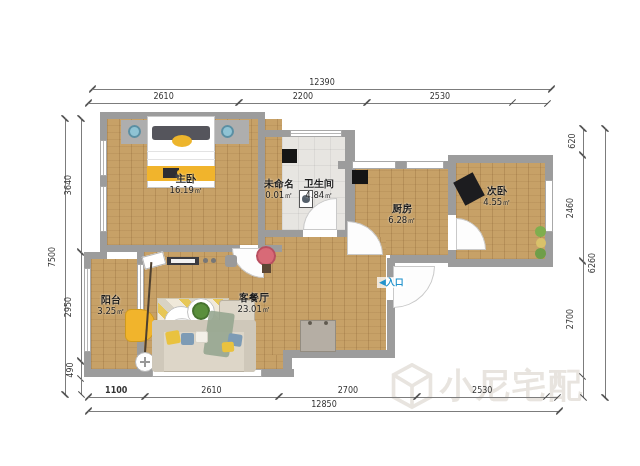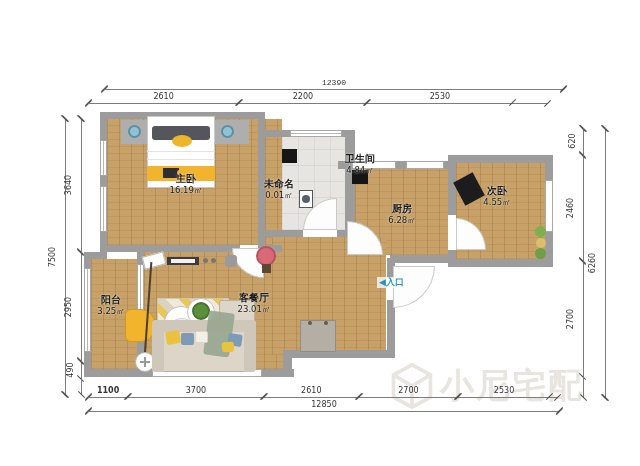--- a/index.html
+++ b/index.html
@@ -57,21 +57,21 @@
   
   .watermark{position:absolute;left:388px;top:362px;display:flex;align-items:center;gap:4px;
              z-index:2;opacity:.85;pointer-events:none;}
   .watermark-text{font-size:34px;font-weight:bold;color:#e4e0da;letter-spacing:2px;white-space:nowrap;}
 </style>
 </head>
 <body>
 
 <div class="stage">
 
-  <div class="dimrow-h" style="left:104px;top:78px;width:460px;font-family:Liberation Mono, monospace;">
+  <div class="dimrow-h" style="left:92px;top:78px;width:460px;">
       <div class="seg" style="flex-grow: 12390;">
         <span>12390</span>
       </div>
     </div>
   <div class="dimrow-h" style="left:88px;top:92px;width:460px;">
       <div class="seg" style="flex-grow: 2610;">
         <span>2610</span>
       </div>
       <div class="seg" style="flex-grow: 2200;">
         <span>2200</span>
@@ -79,23 +79,20 @@
       <div class="seg" style="flex-grow: 2530;">
         <span>2530</span>
       </div>
       <div class="seg filler" style="flex-grow: 600;">
         <span></span>
       </div>
     </div>
   <div class="dimrow-h" style="left:88px;top:386px;width:470px;">
       <div class="seg" style="flex-grow: 1100; font-weight: bold;">
         <span>1100</span>
-      </div>
-      <div class="seg" style="flex-grow: 3700;">
-        <span>3700</span>
       </div>
       <div class="seg" style="flex-grow: 2610;">
         <span>2610</span>
       </div>
       <div class="seg" style="flex-grow: 2700;">
         <span>2700</span>
       </div>
       <div class="seg" style="flex-grow: 2530;">
         <span>2530</span>
       </div>
@@ -253,21 +250,21 @@
   <div class="fur circle" style="left:535px;top:248px;width:11px;height:11px;background:#6f9e49;"></div>
 
   <div class="room-label" style="left:186px;top:172px;">
     <span class="room-name">主卧</span>
     <span class="room-area">16.19㎡</span>
   </div>
   <div class="room-label" style="left:279px;top:177px;">
     <span class="room-name">未命名</span>
     <span class="room-area">0.01㎡</span>
   </div>
-  <div class="room-label" style="left:319px;top:152px;margin-left:41px;">
+  <div class="room-label" style="left:319px;top:177px;">
     <span class="room-name">卫生间</span>
     <span class="room-area">4.84㎡</span>
   </div>
   <div class="room-label" style="left:402px;top:202px;">
     <span class="room-name">厨房</span>
     <span class="room-area">6.28㎡</span>
   </div>
   <div class="room-label" style="left:497px;top:184px;">
     <span class="room-name">次卧</span>
     <span class="room-area">4.55㎡</span>

